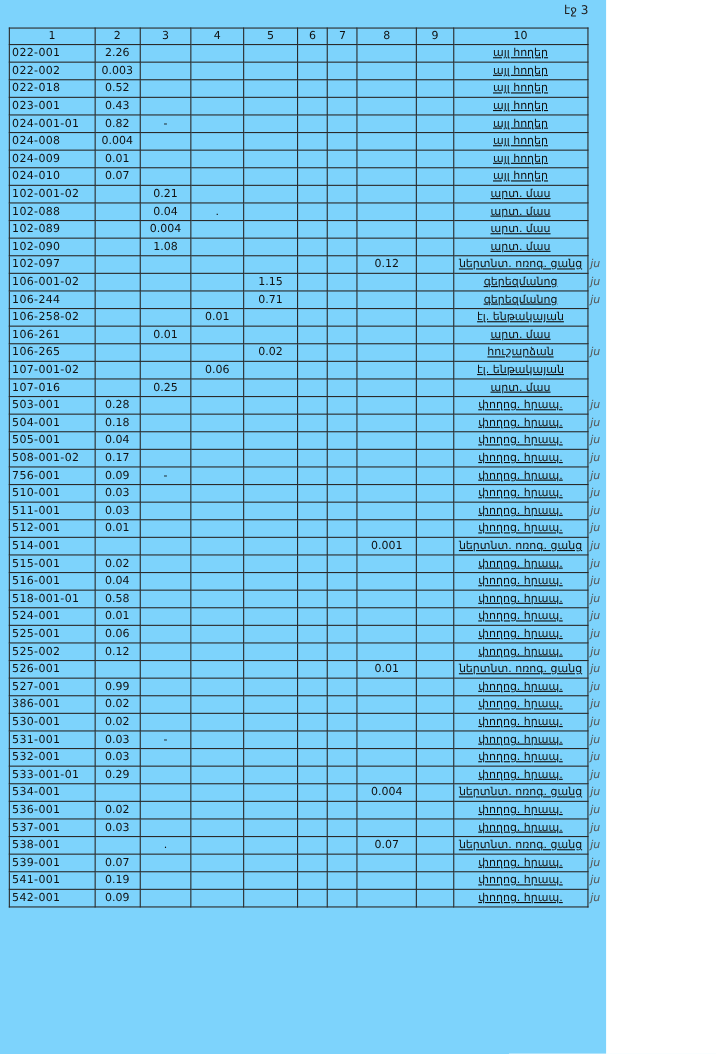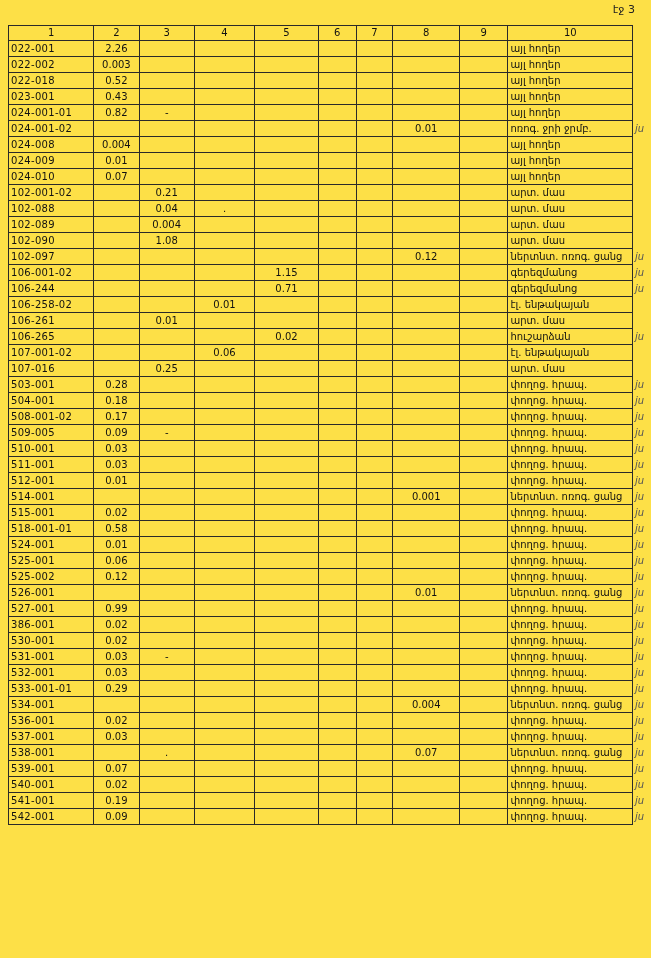--- a/index.html
+++ b/index.html
@@ -1,19 +1,19 @@
 <!DOCTYPE html>
 <html><head>
 <meta charset="utf-8">
 <style>
   html,body { margin:0; padding:0; background:#ffffff; }
   .page {
     position:relative;
-    width:651px; height:958px;
-    background:#fde047;
+    width:551px; height:958px;
+    background:#7dd3fc;
     font-family:"DejaVu Sans", sans-serif;
     color:#111;
     overflow:hidden;
   }
   .page-label {
     position:absolute; top:3px; right:16px;
     font-size:11px; color:#222;
   }
   table.scan {
     position:absolute; top:25px; left:8px;
@@ -26,21 +26,21 @@
     height:15px; line-height:15px;
     padding:0 2px;
     overflow:hidden; white-space:nowrap;
     font-family:"DejaVu Sans", sans-serif;
   }
   table.scan th {
     font-weight:normal; text-align:center; height:14px; line-height:14px;
   }
   td.c1 { text-align:left; letter-spacing:0.3px;margin-left:19px; }
   td.c2, td.c3, td.c4, td.c5, td.c6, td.c7, td.c8, td.c9 { text-align:center; }
-  td.c10 { text-align:left; }
+  td.c10 { text-align:center; text-decoration:underline; }
   th.note-head, td.note-cell {
     border:none !important;
     background:transparent;
     font-size:8px; color:#555; font-style:italic;
     text-align:left; padding-left:3px;
     text-decoration:none;
   }
 </style>
 </head>
 <body>
@@ -136,33 +136,20 @@
           <td class="c4"></td>
           <td class="c5"></td>
           <td class="c6"></td>
           <td class="c7"></td>
           <td class="c8"></td>
           <td class="c9"></td>
           <td class="c10">այլ հողեր</td>
           <td class="note-cell"></td>
         </tr>
         <tr>
-          <td class="c1">024-001-02</td>
-          <td class="c2"></td>
-          <td class="c3"></td>
-          <td class="c4"></td>
-          <td class="c5"></td>
-          <td class="c6"></td>
-          <td class="c7"></td>
-          <td class="c8">0.01</td>
-          <td class="c9"></td>
-          <td class="c10">ոռոգ. ջրի ջրմբ.</td>
-          <td class="note-cell">ju</td>
-        </tr>
-        <tr>
           <td class="c1">024-008</td>
           <td class="c2">0.004</td>
           <td class="c3"></td>
           <td class="c4"></td>
           <td class="c5"></td>
           <td class="c6"></td>
           <td class="c7"></td>
           <td class="c8"></td>
           <td class="c9"></td>
           <td class="c10">այլ հողեր</td>
@@ -370,34 +357,47 @@
           <td class="c4"></td>
           <td class="c5"></td>
           <td class="c6"></td>
           <td class="c7"></td>
           <td class="c8"></td>
           <td class="c9"></td>
           <td class="c10">փողոց. հրապ.</td>
           <td class="note-cell">ju</td>
         </tr>
         <tr>
+          <td class="c1">505-001</td>
+          <td class="c2">0.04</td>
+          <td class="c3"></td>
+          <td class="c4"></td>
+          <td class="c5"></td>
+          <td class="c6"></td>
+          <td class="c7"></td>
+          <td class="c8"></td>
+          <td class="c9"></td>
+          <td class="c10">փողոց. հրապ.</td>
+          <td class="note-cell">ju</td>
+        </tr>
+        <tr>
           <td class="c1">508-001-02</td>
           <td class="c2">0.17</td>
           <td class="c3"></td>
           <td class="c4"></td>
           <td class="c5"></td>
           <td class="c6"></td>
           <td class="c7"></td>
           <td class="c8"></td>
           <td class="c9"></td>
           <td class="c10">փողոց. հրապ.</td>
           <td class="note-cell">ju</td>
         </tr>
         <tr>
-          <td class="c1">509-005</td>
+          <td class="c1">756-001</td>
           <td class="c2">0.09</td>
           <td class="c3">-</td>
           <td class="c4"></td>
           <td class="c5"></td>
           <td class="c6"></td>
           <td class="c7"></td>
           <td class="c8"></td>
           <td class="c9"></td>
           <td class="c10">փողոց. հրապ.</td>
           <td class="note-cell">ju</td>
@@ -450,20 +450,33 @@
           <td class="c6"></td>
           <td class="c7"></td>
           <td class="c8">0.001</td>
           <td class="c9"></td>
           <td class="c10">ներտնտ. ոռոգ. ցանց</td>
           <td class="note-cell">ju</td>
         </tr>
         <tr>
           <td class="c1">515-001</td>
           <td class="c2">0.02</td>
+          <td class="c3"></td>
+          <td class="c4"></td>
+          <td class="c5"></td>
+          <td class="c6"></td>
+          <td class="c7"></td>
+          <td class="c8"></td>
+          <td class="c9"></td>
+          <td class="c10">փողոց. հրապ.</td>
+          <td class="note-cell">ju</td>
+        </tr>
+        <tr>
+          <td class="c1">516-001</td>
+          <td class="c2">0.04</td>
           <td class="c3"></td>
           <td class="c4"></td>
           <td class="c5"></td>
           <td class="c6"></td>
           <td class="c7"></td>
           <td class="c8"></td>
           <td class="c9"></td>
           <td class="c10">փողոց. հրապ.</td>
           <td class="note-cell">ju</td>
         </tr>
@@ -658,33 +671,20 @@
           <td class="c6"></td>
           <td class="c7"></td>
           <td class="c8">0.07</td>
           <td class="c9"></td>
           <td class="c10">ներտնտ. ոռոգ. ցանց</td>
           <td class="note-cell">ju</td>
         </tr>
         <tr>
           <td class="c1">539-001</td>
           <td class="c2">0.07</td>
-          <td class="c3"></td>
-          <td class="c4"></td>
-          <td class="c5"></td>
-          <td class="c6"></td>
-          <td class="c7"></td>
-          <td class="c8"></td>
-          <td class="c9"></td>
-          <td class="c10">փողոց. հրապ.</td>
-          <td class="note-cell">ju</td>
-        </tr>
-        <tr>
-          <td class="c1">540-001</td>
-          <td class="c2">0.02</td>
           <td class="c3"></td>
           <td class="c4"></td>
           <td class="c5"></td>
           <td class="c6"></td>
           <td class="c7"></td>
           <td class="c8"></td>
           <td class="c9"></td>
           <td class="c10">փողոց. հրապ.</td>
           <td class="note-cell">ju</td>
         </tr>

